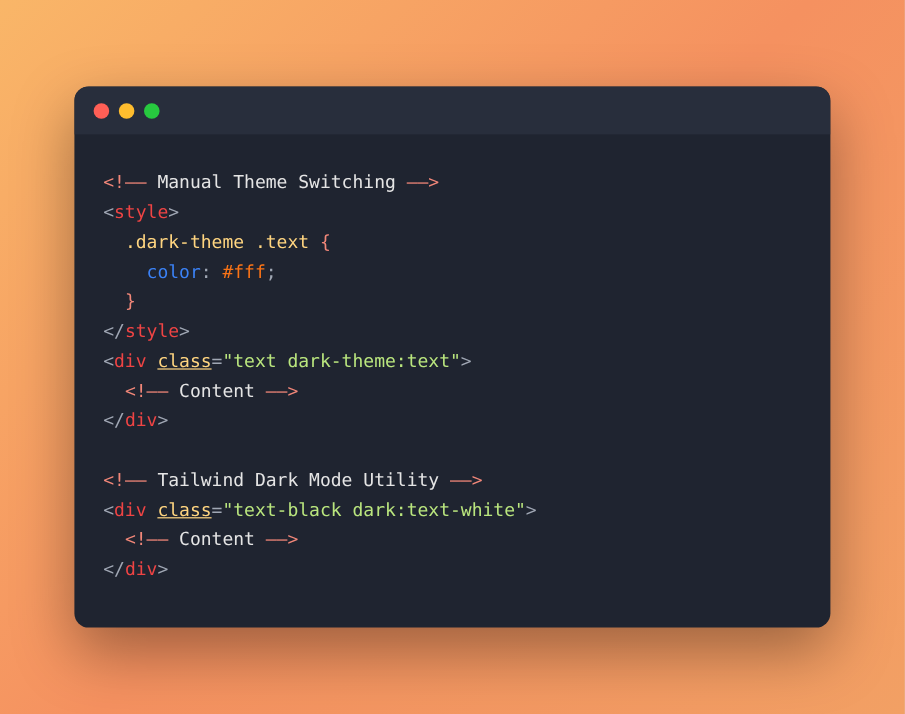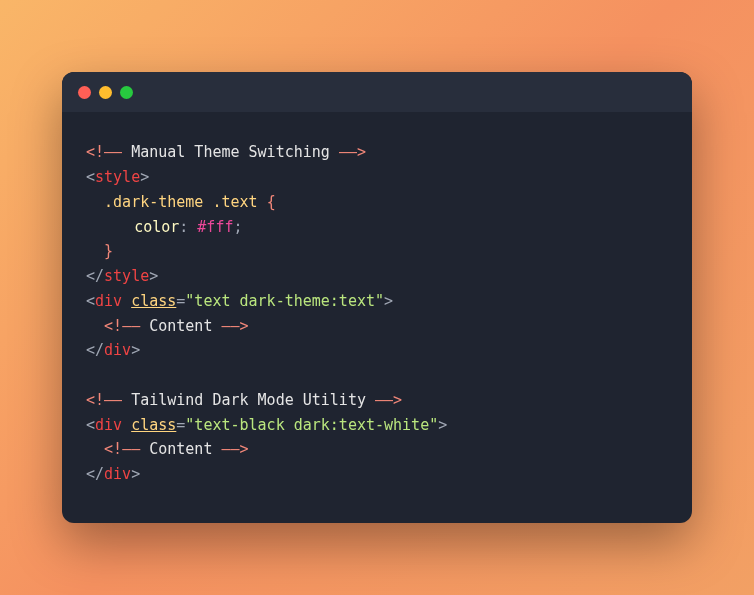--- a/index.html
+++ b/index.html
@@ -38,22 +38,22 @@
     color: #cbccc6;
     white-space: pre;
   }
   .c-comment { color: #e5e5e5; }
   .c-arrow { color: #f28779; }
   .c-punct { color: #a0a7b4; }
   .c-tag { color: #ef4444; }
   .c-attr { color: #ffd580; text-decoration: underline; }
   .c-string { color: #bae67e; }
   .c-selector { color: #ffd580; }
-  .c-prop { color: #fef9c3; margin-left: 12px; }
-  .c-value { color: #ec4899; }
+  .c-prop { color: #3b82f6; }
+  .c-value { color: #f97316; }
   .c-brace { color: #f28779; }
 </style>
 </head>
 <body>
 
 <div class="window">
   <div class="titlebar">
     <div class="dot red"></div>
     <div class="dot yellow"></div>
     <div class="dot green"></div>

